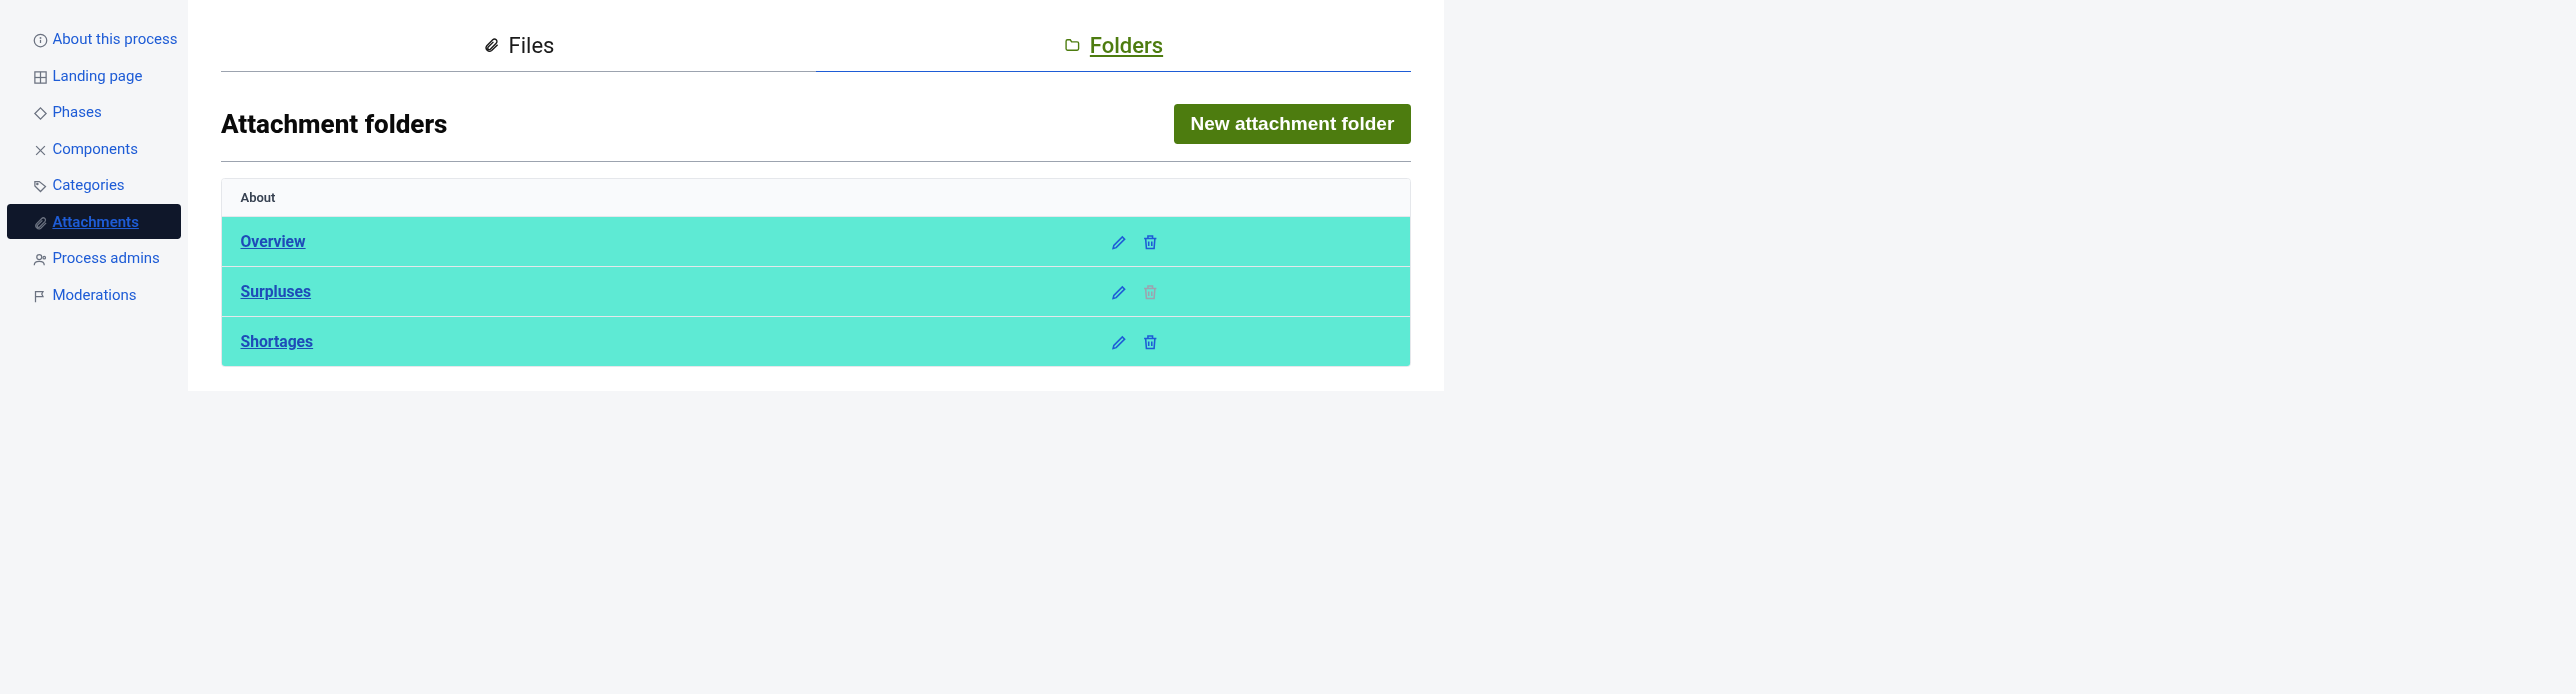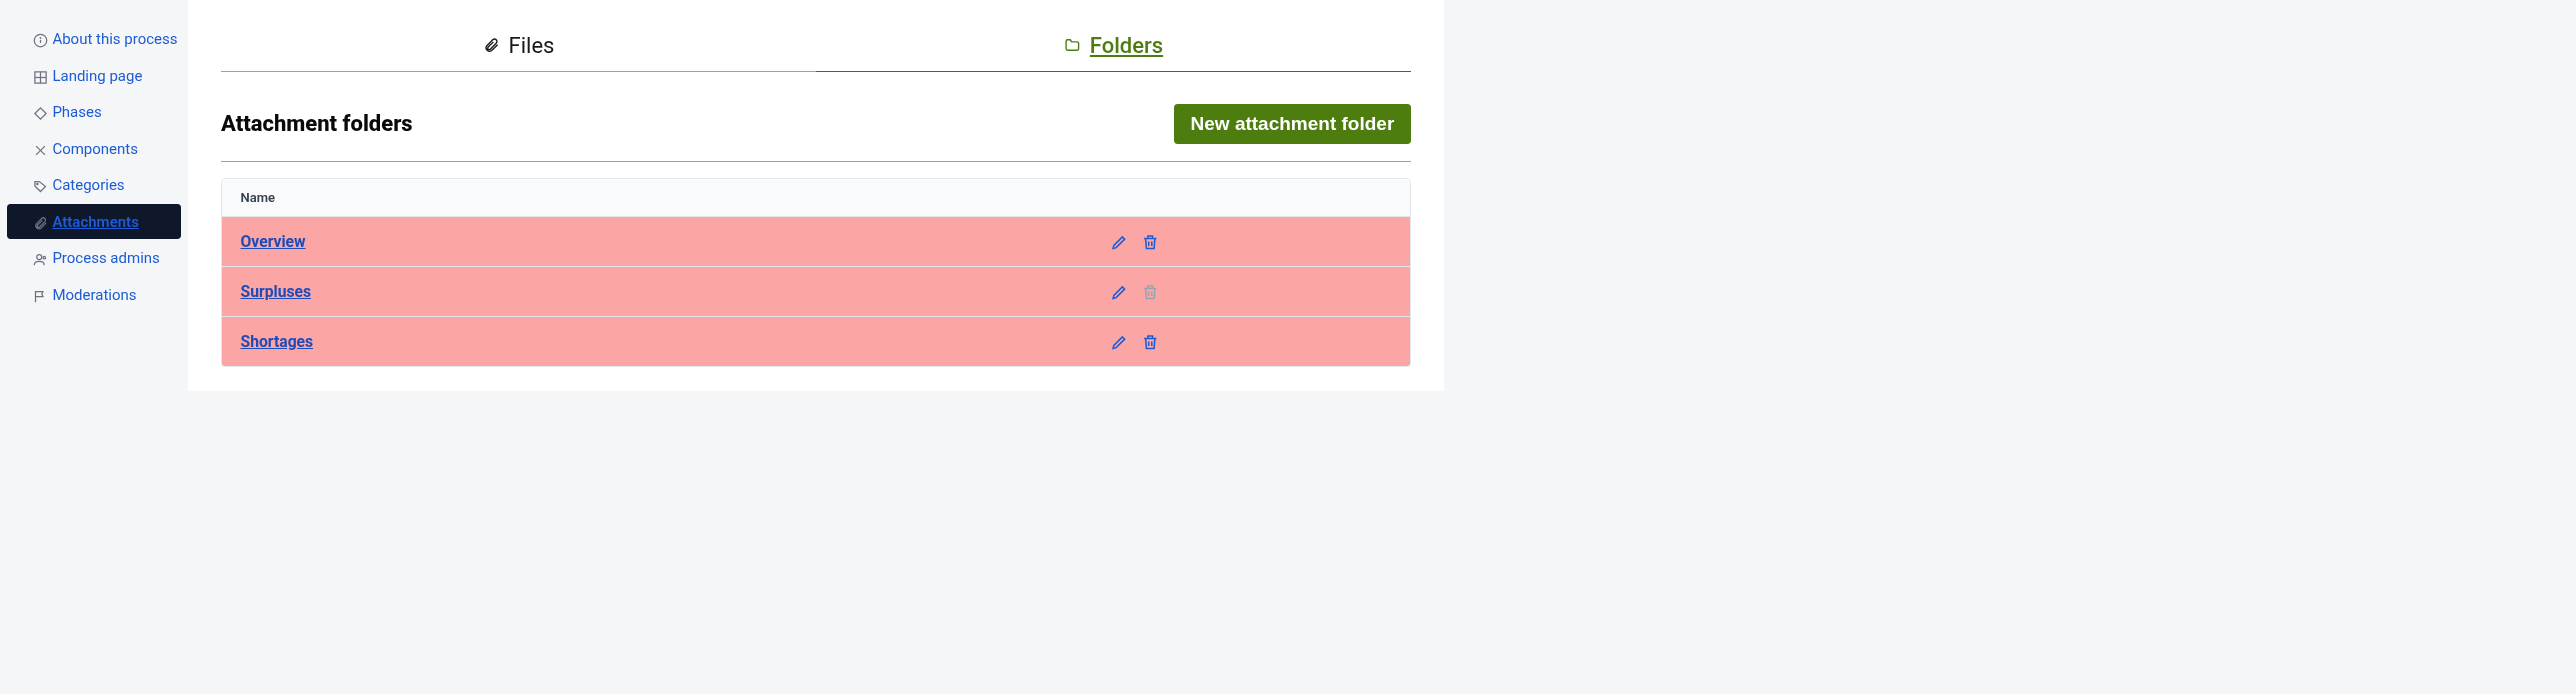--- a/index.html
+++ b/index.html
@@ -93,21 +93,21 @@
   
   .section-header {
     display: flex;
     align-items: center;
     justify-content: space-between;
     margin: 31.5px 33px 0 33px;
     padding-bottom: 16.7px;
     border-bottom: 0.9px solid #9ca3af;
   }
   .section-title {
-    font-size: 22px;
+    font-size: 26px;
     font-weight: 800;
     color: #0a0a0a;
   }
   .btn-primary {
     background: #4d7c0f;
     color: #fff;
     border: none;
     border-radius: 3.7px;
     padding: 9.3px 16.7px;
     font-size: 19px;
@@ -132,21 +132,21 @@
     font-size: 13px;
     font-weight: 600;
     color: #374151;
   }
   .th-name { flex: 0 0 637px; }
   .th-actions { flex: 1; }
   .trow {
     display: flex;
     align-items: center;
     border-bottom: 0.9px solid #e5e7eb;
-    background: #fca5a5;
+    background: #5eead4;
   }
   .trow:last-child { border-bottom: none; }
   .td-name {
     flex: 0 0 637px;
     padding: 15px 18.5px;
   }
   .td-name a {
     color: #1e4bb8;
     font-weight: 700;
     font-size: 15.7px;
@@ -272,21 +272,21 @@
       </div>
     </div>
 
     <div class="section-header">
       <h1 class="section-title">Attachment folders</h1>
       <button class="btn-primary">New attachment folder</button>
     </div>
 
     <div class="table">
       <div class="thead">
-        <div class="th th-name">Name</div>
+        <div class="th th-name">About</div>
         <div class="th th-actions"></div>
       </div>
 
       <div class="trow">
         <div class="td-name">
           <a>Overview</a>
         </div>
         <div class="td-actions">
           <span class="action-btn">
             <svg viewBox="0 0 24 24" fill="none" stroke="currentColor" stroke-width="2">

